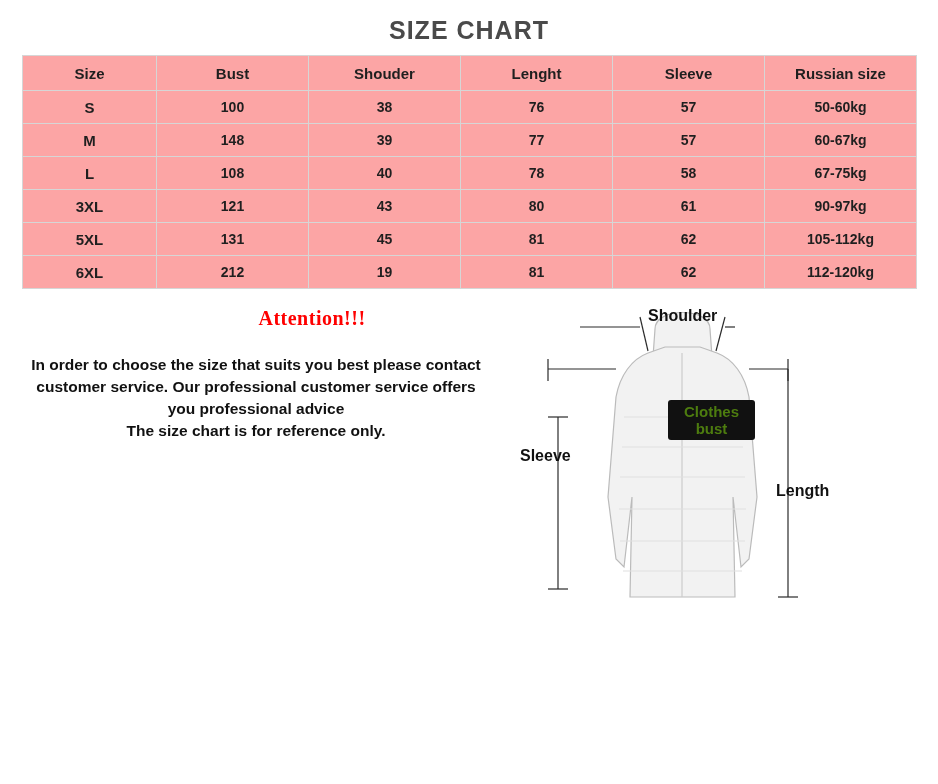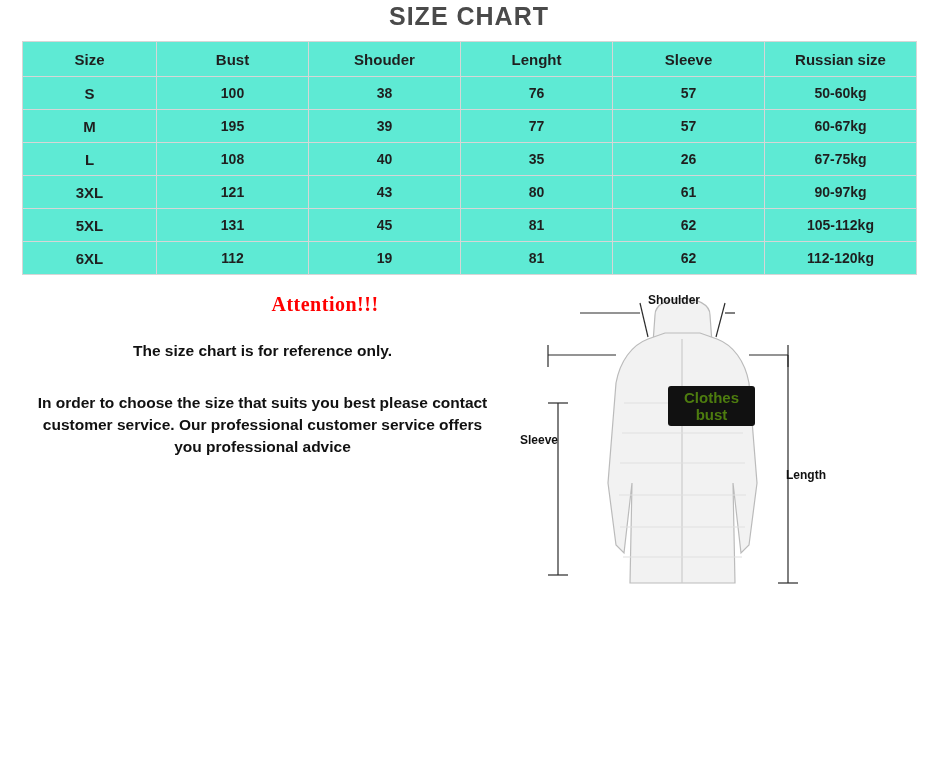--- a/index.html
+++ b/index.html
@@ -16,21 +16,21 @@
     overflow: hidden;
   }
 
   
   .page-title {
     text-align: center;
     font-size: 25px;
     font-weight: bold;
     letter-spacing: 1px;
     color: #4a4a4a;
-    padding-top: 2px;
+    padding-top: 16px;
     padding-bottom: 10px;
   }
 
   
   .table-wrap {
     padding: 0 22px;
     box-sizing: border-box;
   }
   table.size-table {
     width: 894px;
@@ -39,21 +39,21 @@
     font-size: 14px;
   }
   table.size-table th,
   table.size-table td {
     border: 1px solid #d6d6d6;
     height: 32px;
     text-align: center;
     vertical-align: middle;
     font-weight: bold;
     color: #1f1f1f;
-    background: #5eead4;
+    background: #fca5a5;
     padding: 0;
   }
   table.size-table th {
     font-size: 15px;
     height: 34px;
   }
   table.size-table td.size-col {
     font-size: 15px;
   }
   table.size-table col.c0 { width: 134px; }
@@ -66,21 +66,21 @@
   
   .lower {
     display: flex;
     padding: 18px 0 0 0;
     height: 330px;
     box-sizing: border-box;
   }
   .notes {
     width: 500px;
     box-sizing: border-box;
-    padding-left: 25px;
+    padding-left: 12px;
   }
   .attention {
     color: #ff0000;
     font-weight: bold;
     font-size: 20px;
     font-family: "Liberation Serif", serif;
     text-align: center;
     width: 270px;
     margin: 0 0 24px 165px;
     letter-spacing: 0.5px;
@@ -101,27 +101,27 @@
     flex: 1;
     position: relative;
   }
   .illus svg {
     position: absolute;
     left: 20px;
     top: -10px;
   }
   .illus-label {
     position: absolute;
-    font-size: 12px;
+    font-size: 16px;
     font-weight: bold;
     color: #111111;
   }
   .lbl-shoulder { left: 148px; top: 0px; }
   .lbl-sleeve   { left: 20px;  top: 140px; }
-  .lbl-length   { left: 286px; top: 175px; }
+  .lbl-length   { left: 276px; top: 175px; }
   .clothes-bust {
     position: absolute;
     left: 142px;
     top: 93px;
     background: #111111;
     color: #4d7c0f;
     font-size: 15px;
     font-weight: bold;
     line-height: 17px;
     text-align: center;
@@ -159,69 +159,69 @@
       <tr>
         <td class="size-col">S</td>
         <td>100</td>
         <td>38</td>
         <td>76</td>
         <td>57</td>
         <td>50-60kg</td>
       </tr>
       <tr>
         <td class="size-col">M</td>
-        <td>195</td>
+        <td>148</td>
         <td>39</td>
         <td>77</td>
         <td>57</td>
         <td>60-67kg</td>
       </tr>
       <tr>
         <td class="size-col">L</td>
         <td>108</td>
         <td>40</td>
-        <td>35</td>
-        <td>26</td>
+        <td>78</td>
+        <td>58</td>
         <td>67-75kg</td>
       </tr>
       <tr>
         <td class="size-col">3XL</td>
         <td>121</td>
         <td>43</td>
         <td>80</td>
         <td>61</td>
         <td>90-97kg</td>
       </tr>
       <tr>
         <td class="size-col">5XL</td>
         <td>131</td>
         <td>45</td>
         <td>81</td>
         <td>62</td>
         <td>105-112kg</td>
       </tr>
       <tr>
         <td class="size-col">6XL</td>
-        <td>112</td>
+        <td>212</td>
         <td>19</td>
         <td>81</td>
         <td>62</td>
         <td>112-120kg</td>
       </tr>
     </tbody>
   </table>
 </div>
 
 <div class="lower">
 
   <div class="notes">
     <div class="attention">Attention!!!</div>
-    <div class="note-line note-1">The size chart is for reference only.</div>
     <div class="note-line note-2">In order to choose the size that suits you best please contact customer service. Our professional
 customer service offers you professional advice</div>
+    <div class="note-line note-1">The size chart is for reference only.</div>
   </div>
 
   <div class="illus">
     <svg width="400" height="330" viewBox="0 0 400 330">
 
       <g fill="#f2f2f2" stroke="#bbbbbb" stroke-width="1.2">
 
         <path d="M135 32 C135 10, 190 10, 190 32 L192 60 L133 60 Z"></path>
 
         <path d="M128 56 C112 62, 100 78, 96 100 L88 200 L96 262 L104 270 L112 200 L110 300 L215 300 L213 200 L221 270 L229 262 L237 200 L229 100 C225 78, 213 62, 197 56 L180 50 L145 50 Z"></path>

